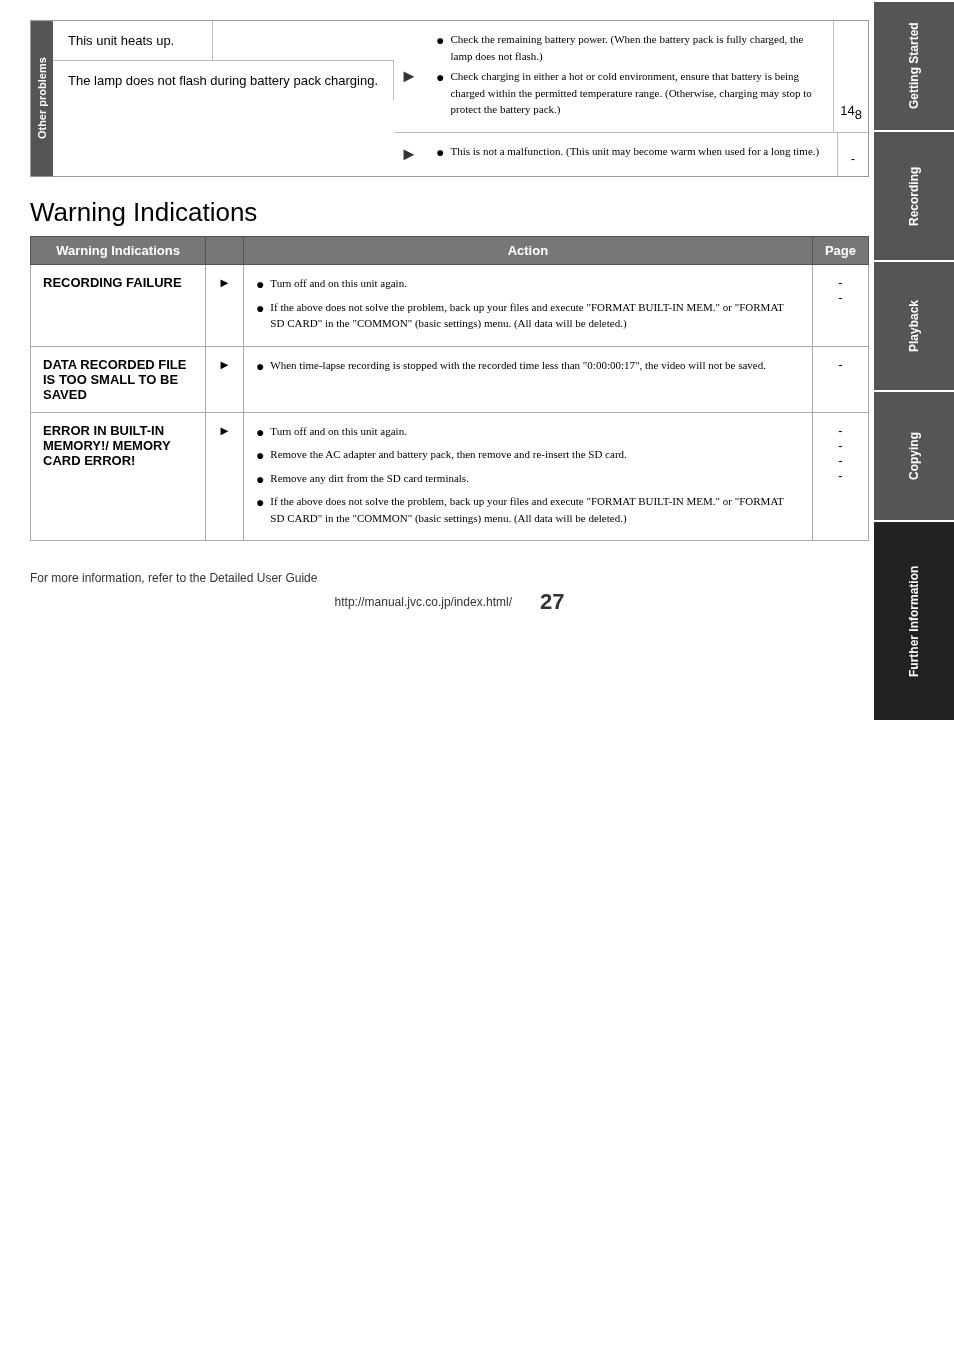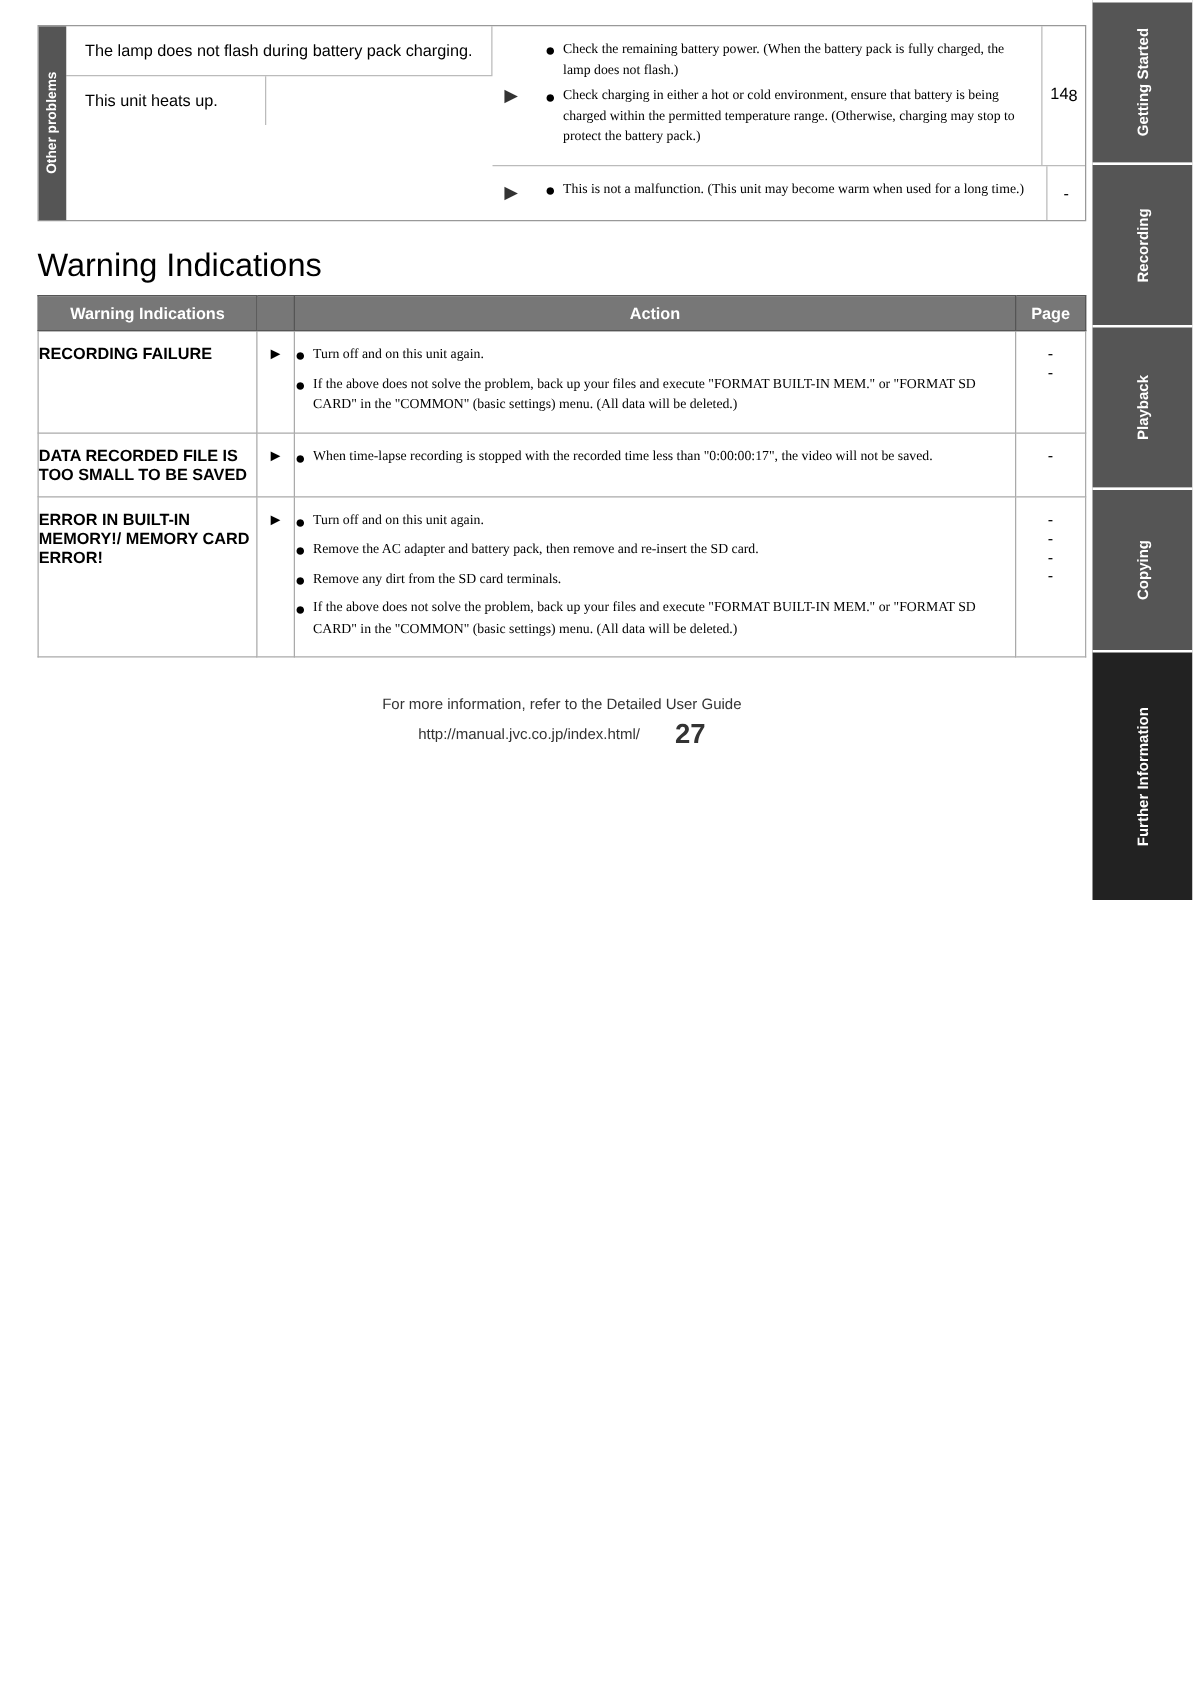--- a/index.html
+++ b/index.html
@@ -113,21 +113,21 @@
 
     .top-row-content {
       flex: 1;
       padding: 10px 12px;
       border-right: 1px solid #bbb;
     }
 
     .top-row-page {
       min-width: 30px;
       display: flex;
-      align-items: center;
+      align-items: flex-end;
       padding: 10px 6px;
       justify-content: center;
     }
 
     .bullet-item {
       display: flex;
       margin-bottom: 4px;
       align-items: flex-start;
     }
 
@@ -168,21 +168,21 @@
       border: 1px solid #555;
     }
 
     .warning-table th.action-header {
       text-align: center;
     }
 
     .warning-table td {
       border: 1px solid #aaa;
       vertical-align: top;
-      padding: 10px 0;
+      padding: 10px 12px;
       font-size: 13px;
     }
 
     .warning-label-cell {
       min-width: 160px;
       max-width: 175px;
       font-weight: bold;
       font-size: 13px;
       vertical-align: middle;
     }
@@ -200,21 +200,20 @@
     }
 
     .page-td {
       width: 40px;
       vertical-align: top;
       text-align: center;
     }
 
     
     .footer {
-      text-align: center;
       margin-top: 30px;
       font-size: 12px;
       color: #333;
     }
 
     .footer .page-num {
       font-size: 22px;
       font-weight: bold;
       margin-left: 28px;
     }
@@ -248,25 +247,25 @@
 </div>
 
 <div class="main-content">
 
   <div class="top-table">
     <div class="top-table-left">
       <div class="vertical-label">Other problems</div>
       <div class="top-table-rows">
 
         <div class="top-row">
+          <div class="top-row-label">This unit heats up.</div>
+        </div>
+
+        <div class="top-row">
           <div class="top-row-label">The lamp does not flash during battery pack charging.</div>
-        </div>
-
-        <div class="top-row">
-          <div class="top-row-label">This unit heats up.</div>
         </div>
       </div>
     </div>
 
     <div style="display:flex; flex-direction:column; flex:1;">
 
       <div class="top-row" style="flex:1;">
         <div class="arrow-cell">►</div>
         <div class="top-row-content">
           <div class="bullet-item">

